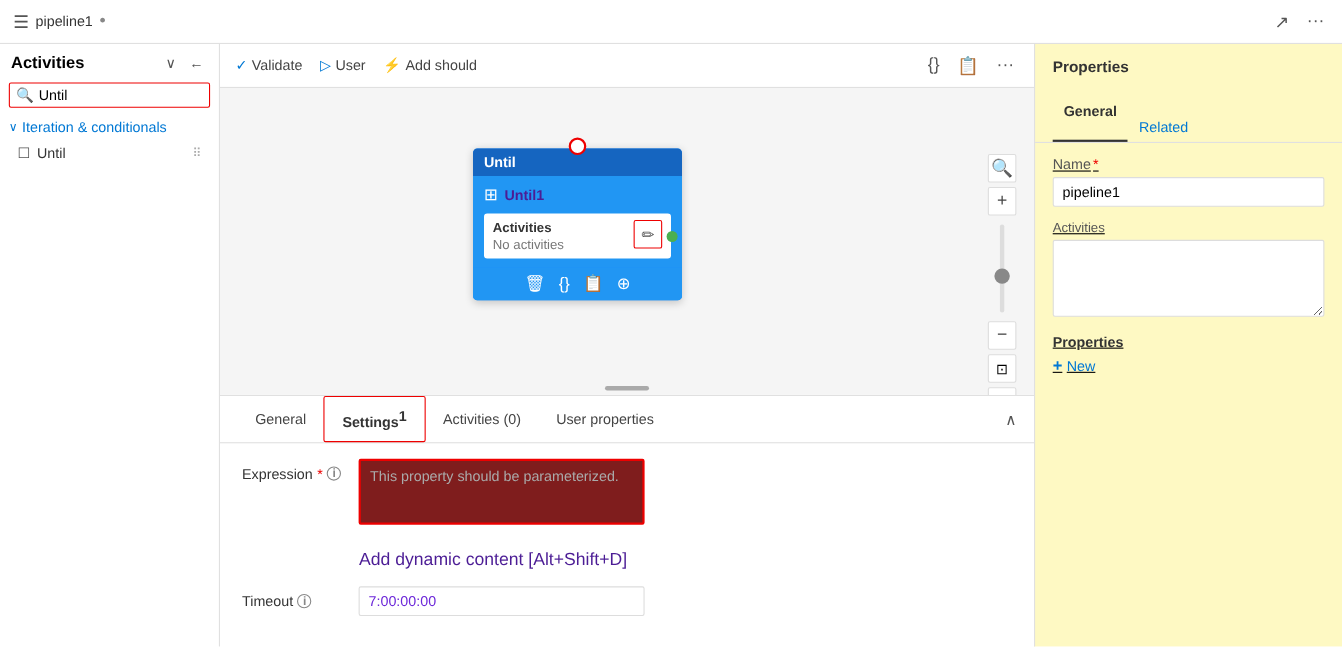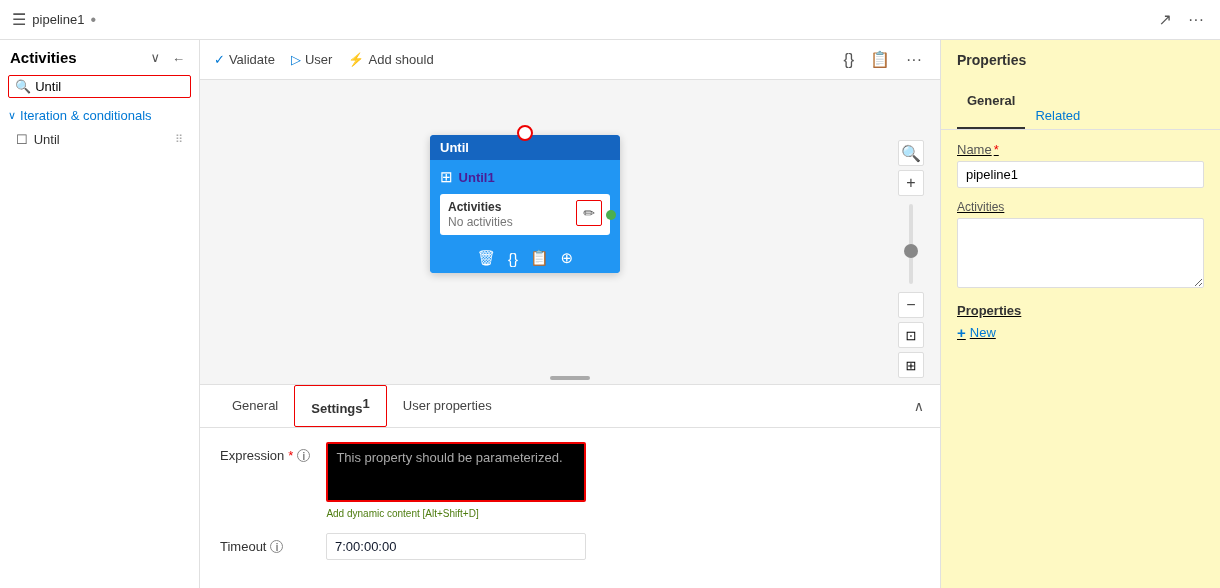--- a/index.html
+++ b/index.html
@@ -257,37 +257,37 @@
     }
     .expression-box {
       border: 2px solid #e00;
       border-radius: 2px;
       padding: 6px 8px;
       min-height: 60px;
       width: 260px;
       font-size: 13px;
       color: #aaa;
       position: relative;
-      background: #000000;
+      background: #7f1d1d;
       resize: none;
     }
     .add-dynamic {
-      color: #4d7c0f;
-      font-size: 10px;
-      cursor: pointer;
-      margin-top: 3px;
+      color: #4c1d95;
+      font-size: 16px;
+      cursor: pointer;
+      margin-top: 21px;
       display: block;
     }
     .timeout-input {
       border: 1px solid #ddd;
       border-radius: 2px;
       padding: 5px 8px;
       width: 260px;
       font-size: 13px;
-      color: #0f172a;
+      color: #6d28d9;
     }
 
     
     .properties-panel {
       width: 280px;
       border-left: 1px solid #e0e0e0;
       background: #fef9c3;
       display: flex;
       flex-direction: column;
       flex-shrink: 0;
@@ -446,20 +446,21 @@
         <div class="zoom-expand">⊞</div>
       </div>
 
       <div style="position:absolute; bottom: 4px; left:50%; width:40px; height:4px; background:#aaa; border-radius:2px; transform:translateX(-50%);"></div>
     </div>
 
     <div class="bottom-panel">
       <div class="bottom-tabs">
         <button class="bottom-tab">General</button>
         <button class="bottom-tab settings-tab" style="border:1px solid #e00; border-radius:2px; font-weight:600;">Settings<sup>1</sup></button>
+        <button class="bottom-tab">Activities (0)</button>
         <button class="bottom-tab">User properties</button>
         <div class="bottom-tab-spacer"></div>
         <button class="bottom-collapse-btn">∧</button>
       </div>
       <div class="bottom-content">
         <div class="form-row">
           <div class="form-label">
             <span>Expression</span>
             <span class="form-label-required">*</span>
             <span style="color:#888; font-size:11px; border:1px solid #888; border-radius:50%; width:13px; height:13px; display:inline-flex; align-items:center; justify-content:center; font-weight:bold;">i</span>

